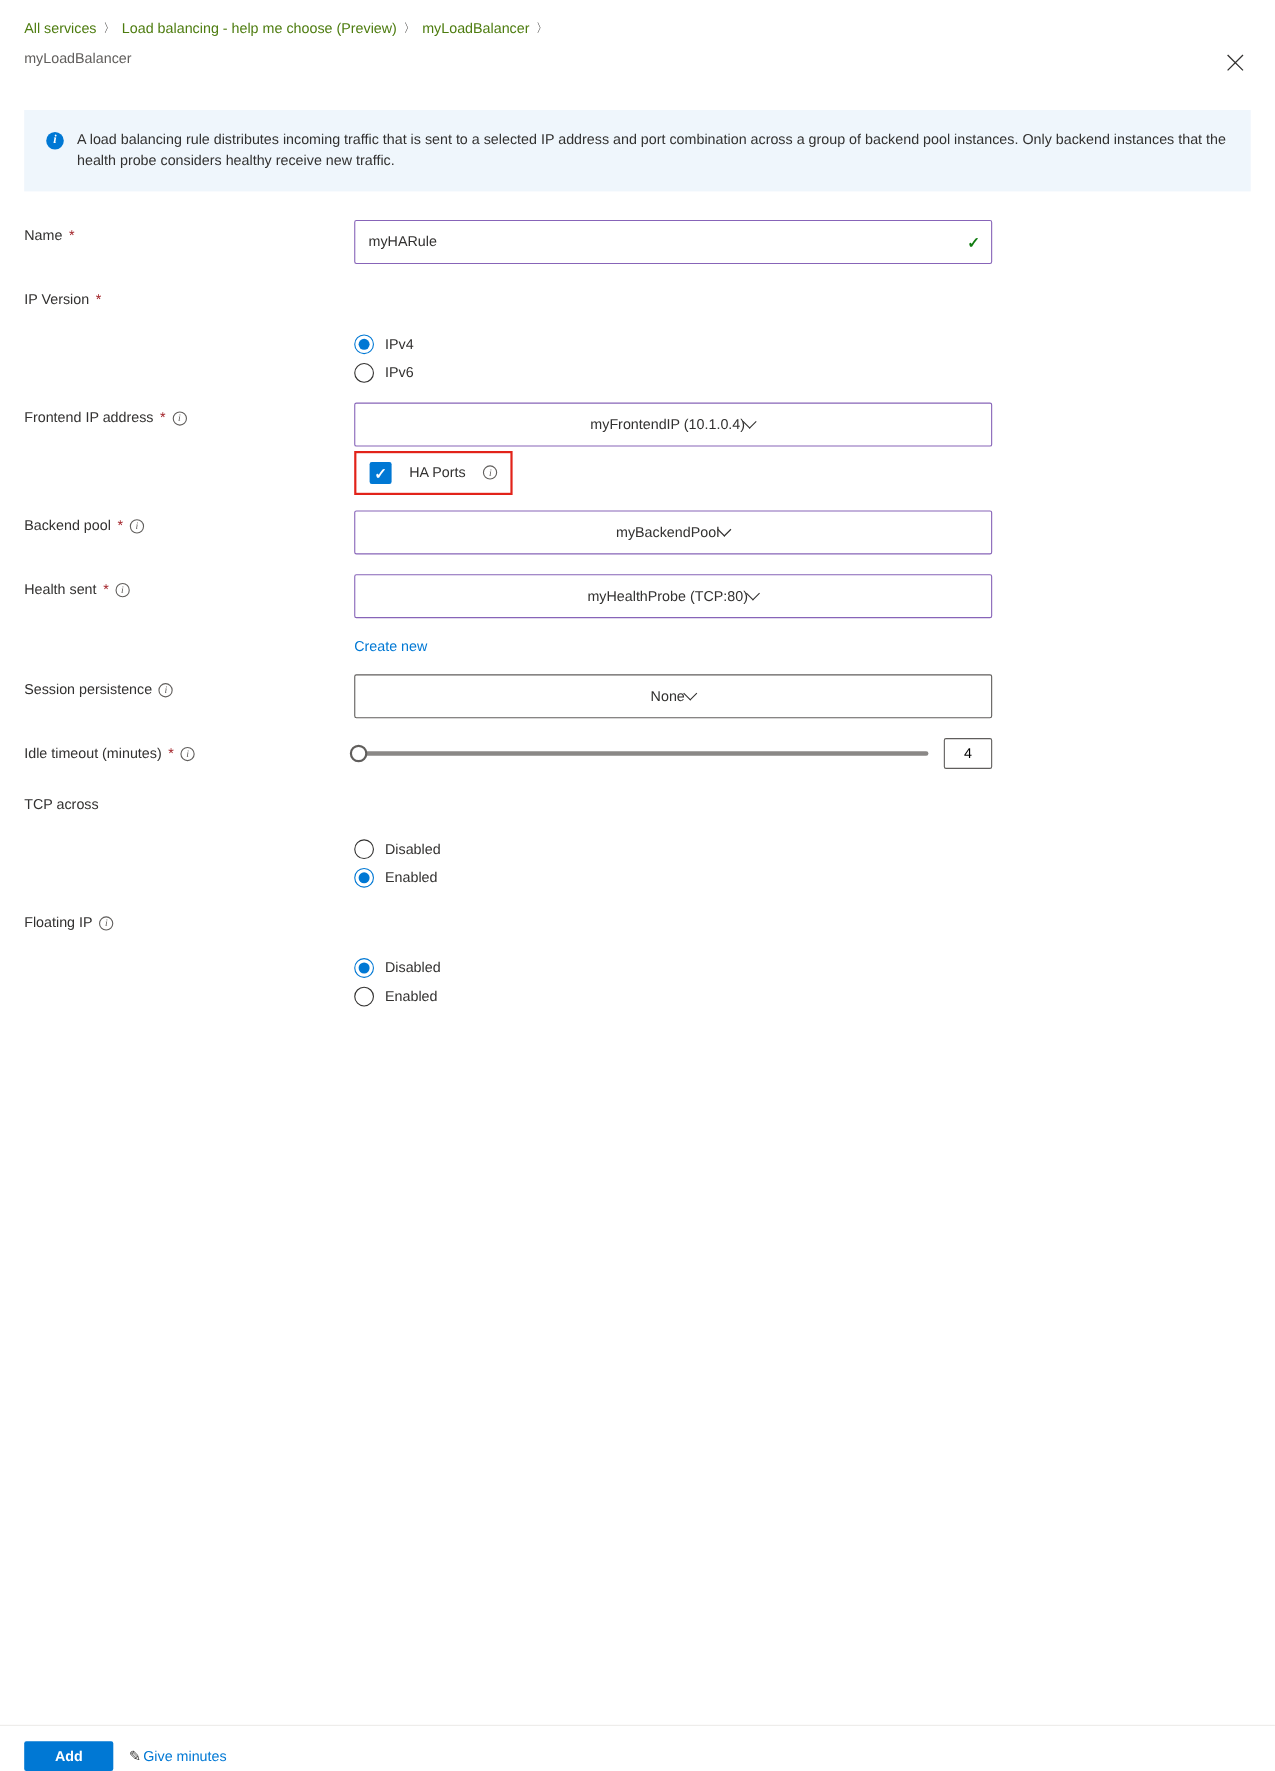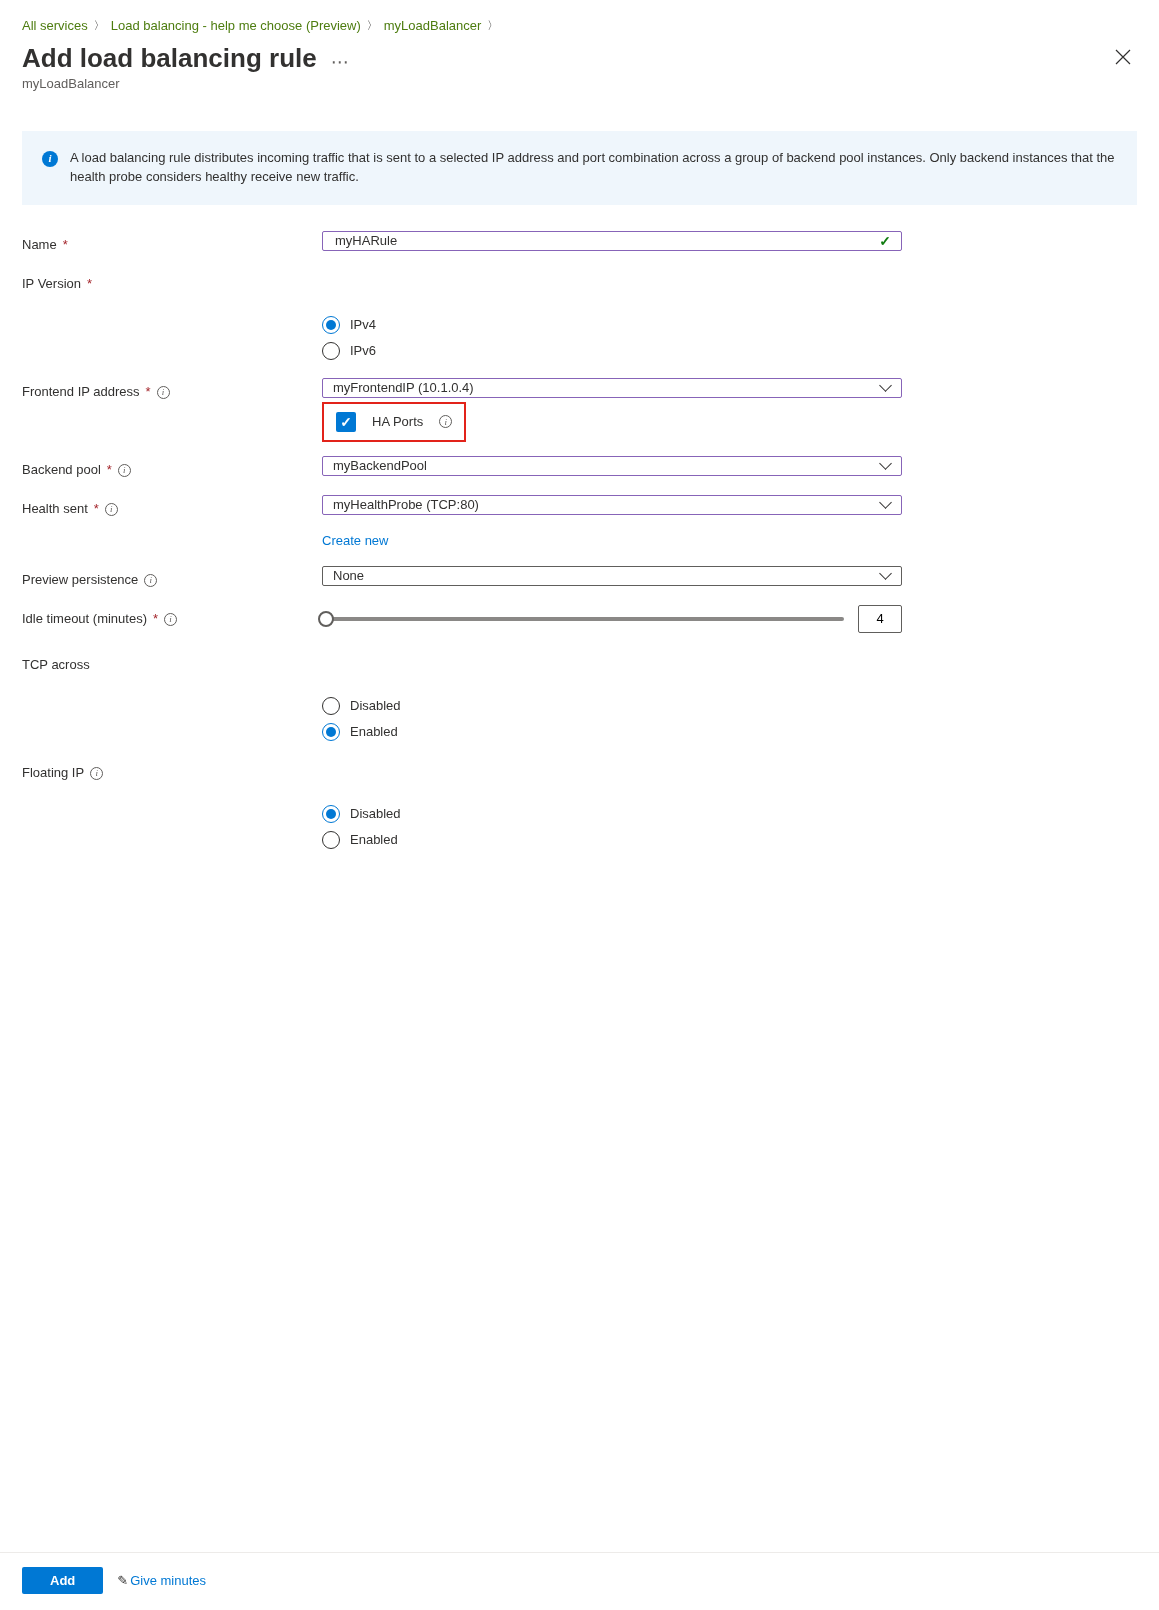--- a/index.html
+++ b/index.html
@@ -107,30 +107,30 @@
     display: inline-flex; align-items: center; justify-content: center;
     font-size: 9px; color: #605e5c;
     font-style: italic;
     font-family: Georgia, serif;
     cursor: help;
   }
   .field-col { flex: 1 1 auto; }
   
   .text-input, .select-input {
     width: 100%;
-    height: 20px;
+    height: 40px;
     border: 1px solid #605e5c;
     border-radius: 2px;
     padding: 0 10px;
     font-size: 13px;
     color: #323130;
     background: #fff;
     display: flex;
     align-items: center;
-    justify-content: space-between;
+    justify-content: center;
     cursor: pointer;
   }
   .text-input.valid { border-color: #8764b8; }
   .select-input.accent { border-color: #8764b8; }
   .valid-check { color: #107c10; font-size: 14px; font-weight: 600; }
   .chevron-down {
     display: inline-block;
     width: 10px; height: 10px;
     position: relative;
   }
@@ -184,21 +184,21 @@
   }
   .slider-value {
     width: 44px; height: 28px; border: 1px solid #605e5c; border-radius: 2px;
     text-align: center; font-size: 13px;
   }
   .link { color: #0078d4; font-size: 13px; cursor: pointer; margin-top: 18px; display: inline-block; }
   
   .footer-bar {
     flex: 0 0 auto;
     border-top: 1px solid #edebe9;
-    padding: 14px 22px 16px 22px;
+    padding: 14px 22px 0 22px;
     display: flex; align-items: center; gap: 14px;
   }
   .btn-primary {
     background: #0078d4; color: #fff; border: none;
     padding: 6px 28px; font-size: 13px; font-weight: 600; cursor: pointer;
     border-radius: 2px;
   }
   .feedback-link {
     color: #0078d4; font-size: 13px; cursor: pointer; display: inline-flex; align-items: center; gap: 2px;
   }
@@ -214,24 +214,20 @@
       <a>All services</a>
       <span class="sep">〉</span>
       <a>Load balancing - help me choose (Preview)</a>
       <span class="sep">〉</span>
       <a>myLoadBalancer</a>
       <span class="sep">〉</span>
     </nav>
 
     <div class="page-header">
       <div>
-        <div class="page-title-wrap">
-          <h1 class="page-title">Add load balancing rule</h1>
-          <span class="more-icon">⋯</span>
-        </div>
         <div class="subtitle">myLoadBalancer</div>
       </div>
       <div class="close-x">
         <svg width="16" height="16" viewBox="0 0 16 16">
             <path d="M1 1 L15 15 M15 1 L1 15" stroke="#323130" stroke-width="1.2" fill="none"></path>
           </svg>
       </div>
     </div>
 
     <div class="info-banner">
@@ -316,21 +312,21 @@
           <div class="select-input accent">
             <span>myHealthProbe (TCP:80)</span>
             <span class="chevron-down"></span>
           </div>
           <span class="link">Create new</span>
         </div>
       </div>
 
       <div class="form-row">
         <div class="label-col">
-          <span>Preview persistence</span>
+          <span>Session persistence</span>
           <span class="hint-icon">i</span>
         </div>
         <div class="field-col">
           <div class="select-input">
             <span>None</span>
             <span class="chevron-down"></span>
           </div>
         </div>
       </div>
 

